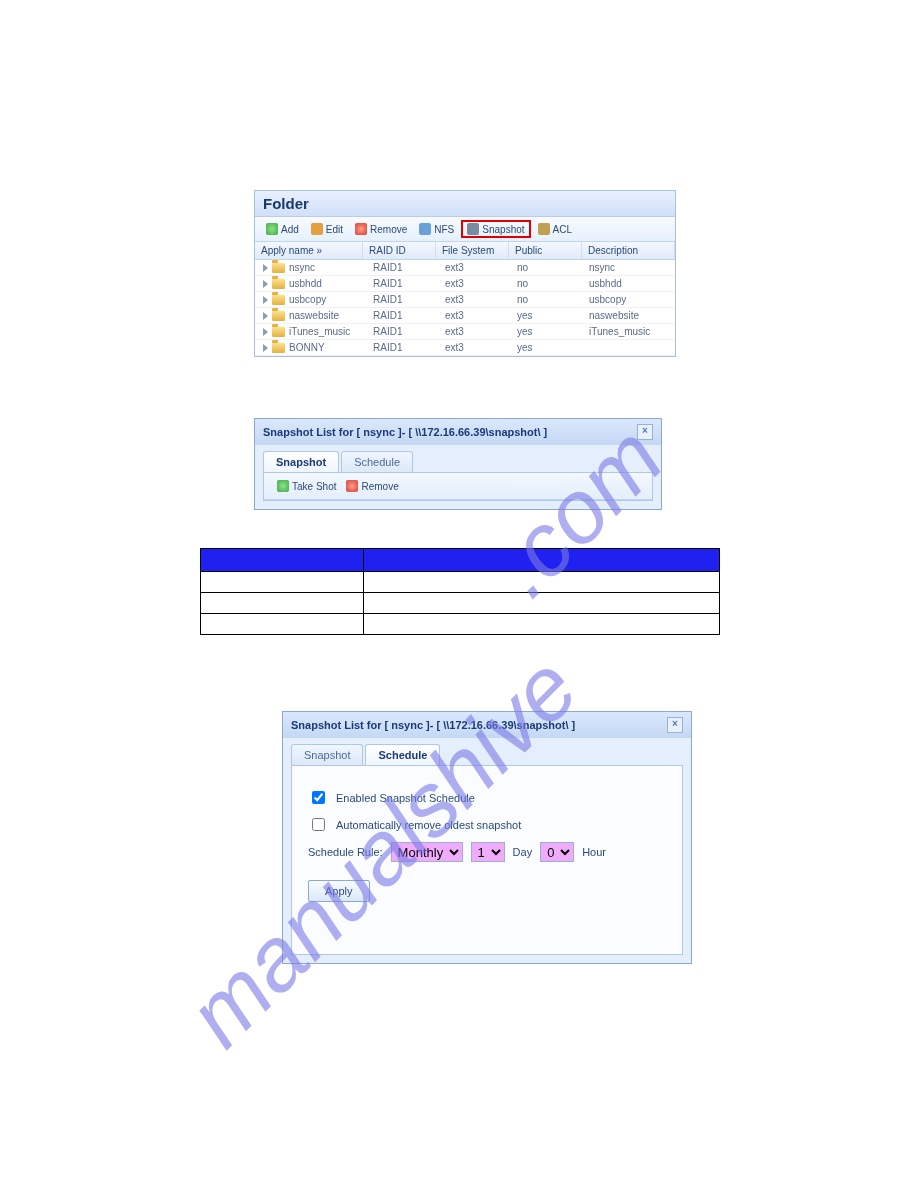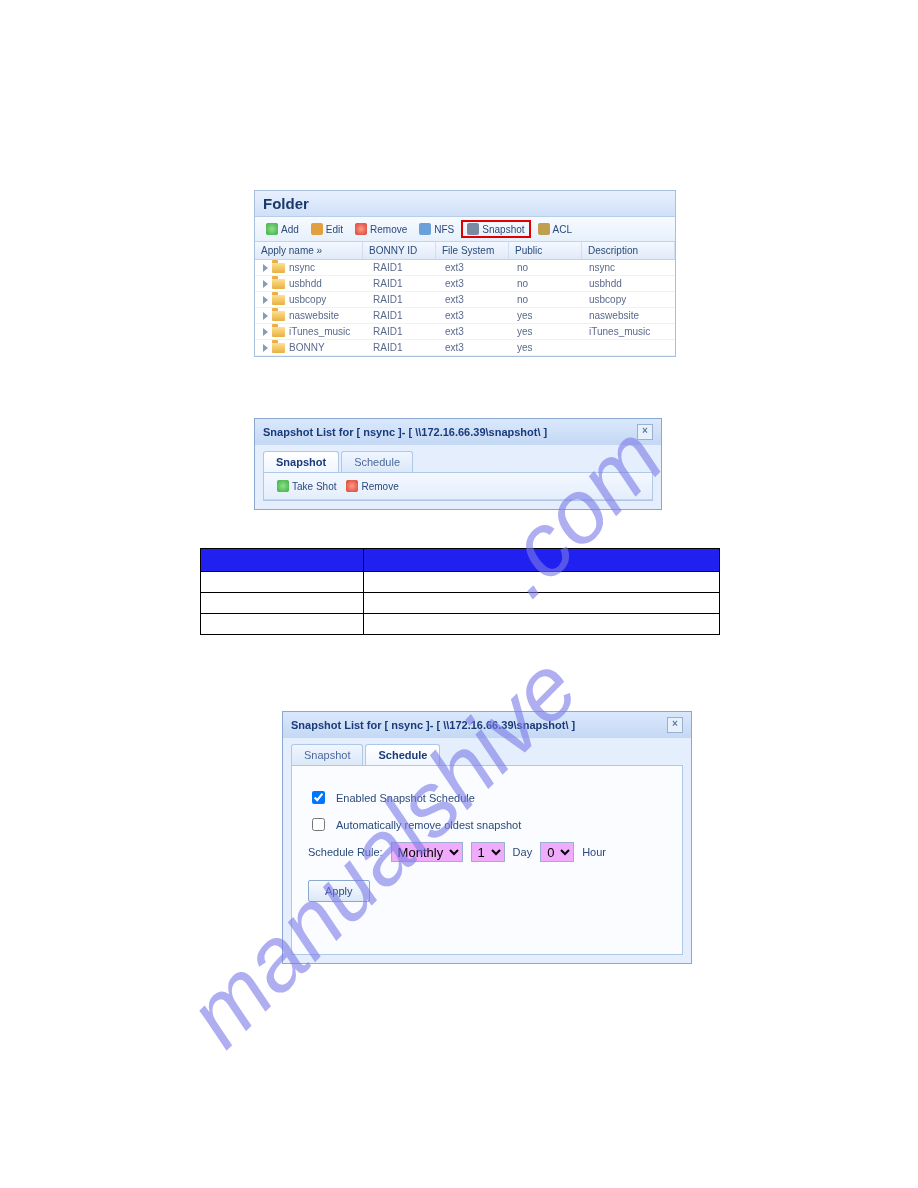--- a/index.html
+++ b/index.html
@@ -86,21 +86,21 @@
         <span class="ico ico-snap"></span>
         <span>Snapshot</span>
       </span>
     <span class="tb-btn">
         <span class="ico ico-acl"></span>
         <span>ACL</span>
       </span>
   </div>
   <div class="grid-head">
     <div class="col-name">Apply name »</div>
-    <div class="col-s">BONNY ID</div>
+    <div class="col-s">RAID ID</div>
     <div class="col-s">File System</div>
     <div class="col-s">Public</div>
     <div class="col-d">Description</div>
   </div>
   <div class="grid-body" id="folder-rows">
       <div class="row">
         <div class="col-name">
           <span class="tri"></span>
           <span class="folder-ico"></span>
           <span>nsync</span>

